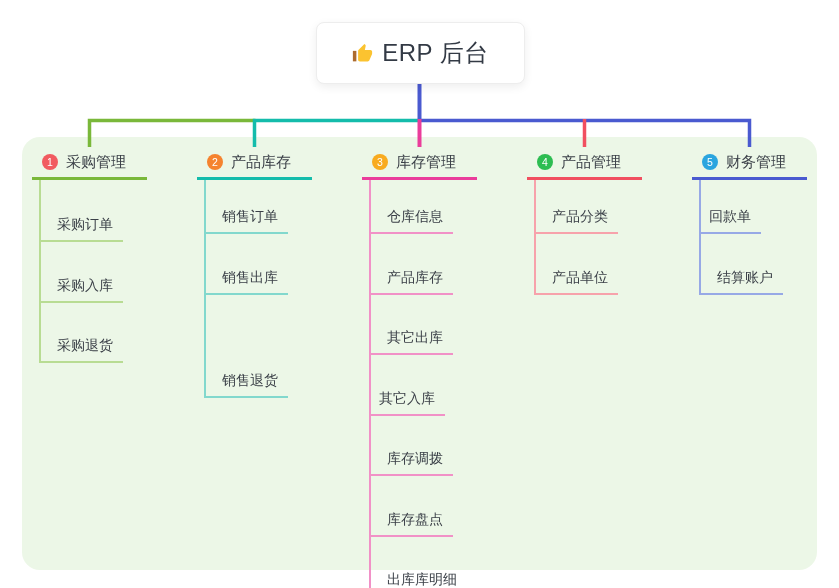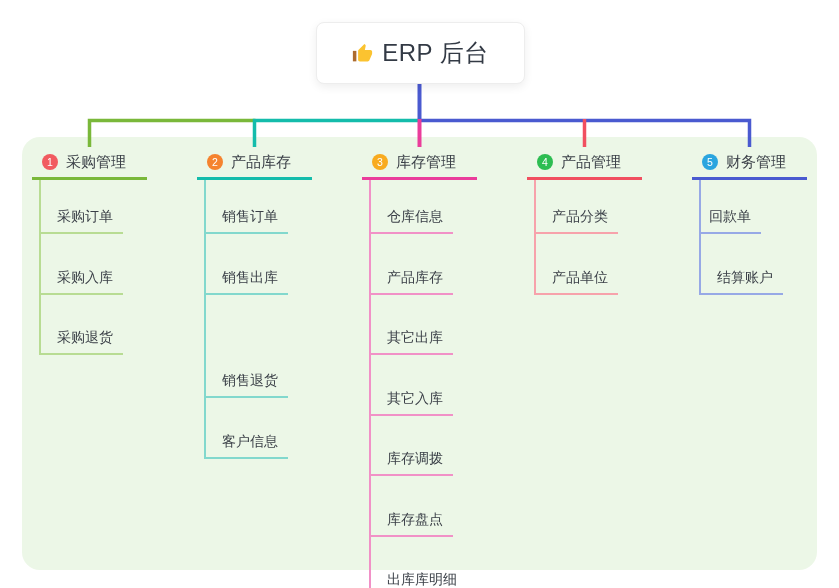--- a/index.html
+++ b/index.html
@@ -118,21 +118,21 @@
     <span class="root-title">ERP 后台</span>
   </div>
 
   <div id="branches">
   <div class="branch" style="left: 32px;">
     <div class="branch-title" style="border-bottom-color: rgb(122, 184, 58);">
       <span class="badge" style="background: rgb(241, 91, 96);">1</span>
       <span class="branch-label">采购管理</span>
     </div>
     <div class="branch-items" style="border-left-color: rgb(184, 220, 147);">
-  <div class="sub-item" style="border-bottom-color: rgb(184, 220, 147);">
+  <div class="sub-item" style="border-bottom-color: rgb(184, 220, 147); margin-top: 8px;">
     <span class="sub-label">采购订单</span>
   </div>
 
   <div class="sub-item" style="border-bottom-color: rgb(184, 220, 147);">
     <span class="sub-label">采购入库</span>
   </div>
 
   <div class="sub-item" style="border-bottom-color: rgb(184, 220, 147);">
     <span class="sub-label">采购退货</span>
   </div>
@@ -151,23 +151,20 @@
   </div>
 
   <div class="sub-item" style="border-bottom-color: rgb(130, 216, 205);">
     <span class="sub-label">销售出库</span>
   </div>
 
   <div class="sub-item" style="border-bottom-color: rgb(130, 216, 205); margin-top: 43px;">
     <span class="sub-label">销售退货</span>
   </div>
 
-  <div class="sub-item" style="border-bottom-color: rgb(130, 216, 205);">
-    <span class="sub-label">客户信息</span>
-  </div>
 </div>
   </div>
 
   <div class="branch" style="left: 362px;">
     <div class="branch-title" style="border-bottom-color: rgb(234, 61, 155);">
       <span class="badge" style="background: rgb(248, 171, 31);">3</span>
       <span class="branch-label">库存管理</span>
     </div>
     <div class="branch-items" style="border-left-color: rgb(241, 145, 199);">
   <div class="sub-item" style="border-bottom-color: rgb(241, 145, 199);">
@@ -175,21 +172,21 @@
   </div>
 
   <div class="sub-item" style="border-bottom-color: rgb(241, 145, 199); text-align: center;">
     <span class="sub-label">产品库存</span>
   </div>
 
   <div class="sub-item" style="border-bottom-color: rgb(241, 145, 199); justify-content: flex-end;">
     <span class="sub-label">其它出库</span>
   </div>
 
-  <div class="sub-item" style="border-bottom-color: rgb(241, 145, 199);">
+  <div class="sub-item" style="border-bottom-color: rgb(241, 145, 199); padding-left: 8px;">
     <span class="sub-label">其它入库</span>
   </div>
 
   <div class="sub-item" style="border-bottom-color: rgb(241, 145, 199);">
     <span class="sub-label">库存调拨</span>
   </div>
 
   <div class="sub-item" style="border-bottom-color: rgb(241, 145, 199);">
     <span class="sub-label">库存盘点</span>
   </div>

